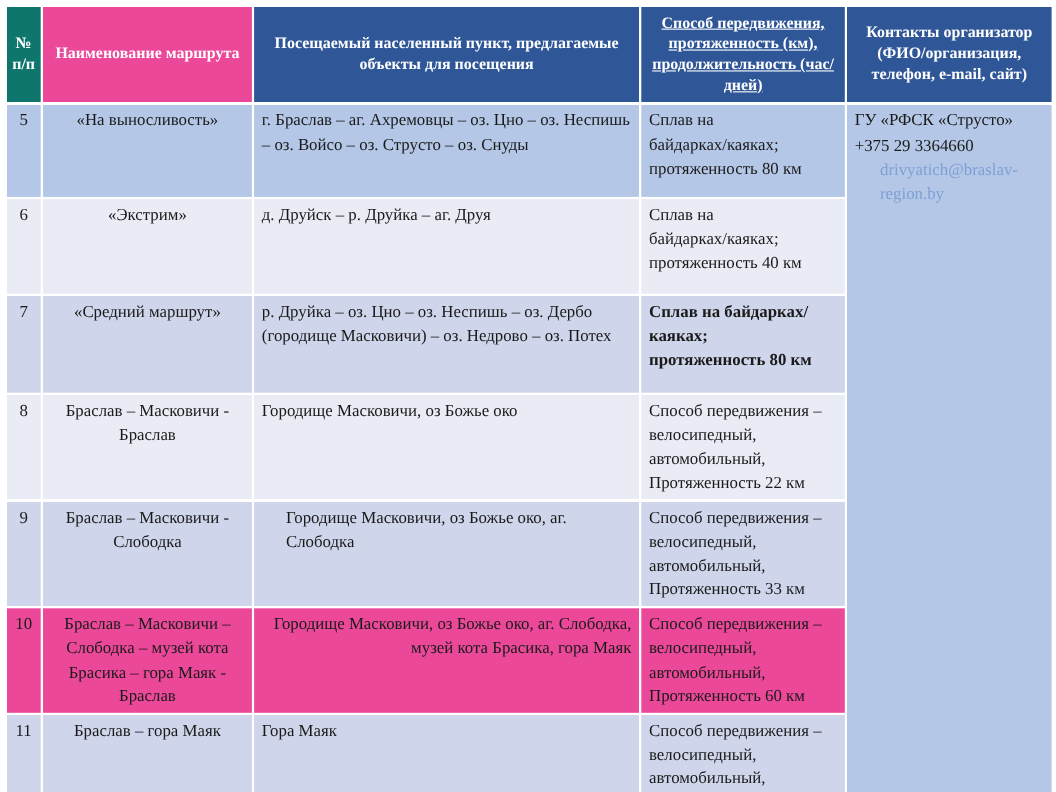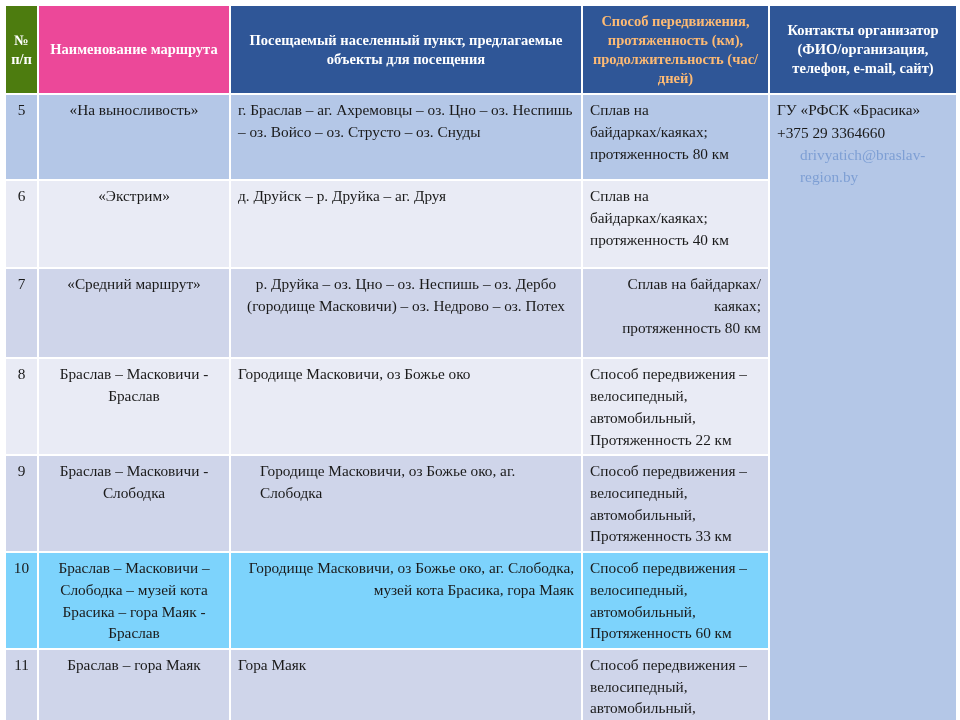--- a/index.html
+++ b/index.html
@@ -39,21 +39,21 @@
     font-size: 15.3px;
     line-height: 1.42;
     color: #1a1a1a;
     padding: 4px 7px 4px 7px;
     white-space: pre-line;
   }
   td.num    { text-align: center; padding-left: 2px; padding-right: 2px; }
   td.name   { text-align: center; margin-left: 38px; }
   td.route  { text-align: left; }
   td.method { text-align: left; }
-  td.method.center { text-align: right; }
+  td.method.center { text-align: left; font-weight: bold; }
   td.contact { text-align: left; font-size: 15.3px; line-height: 1.45; }
   td.contact .email { word-break: break-word; cursor: pointer; margin-left: 23px; }
   
   tbody tr:nth-child(1) { height: 86px; }
   tbody tr:nth-child(2) { height: 88px; }
   tbody tr:nth-child(3) { height: 90px; }
   tbody tr:nth-child(4) { height: 92px; }
   tbody tr:nth-child(5) { height: 90px; }
   tbody tr:nth-child(6) { height: 90px; }
   tbody tr:nth-child(7) { height: 91px; }
@@ -66,49 +66,49 @@
   <table class="routes">
     <colgroup>
       <col style="width:33px">
       <col style="width:192px">
       <col style="width:352px">
       <col style="width:187px">
       <col style="width:188px">
     </colgroup>
     <thead>
       <tr>
-        <th style="background: #4d7c0f; color: rgb(255, 255, 255);">№ п/п</th>
+        <th style="background: #0f766e; color: rgb(255, 255, 255);">№ п/п</th>
         <th style="background: #ec4899; color: rgb(255, 255, 255);">Наименование маршрута</th>
         <th style="background: rgb(47, 86, 151); color: rgb(255, 255, 255);">Посещаемый населенный пункт, предлагаемые объекты для посещения</th>
-        <th style="background: rgb(47, 86, 151); color: #fdba74;">Способ передвижения, протяженность (км), продолжительность (час/дней)</th>
+        <th style="background: rgb(47, 86, 151); color: #ffffff; text-decoration: underline;">Способ передвижения, протяженность (км), продолжительность (час/дней)</th>
         <th style="background: rgb(47, 86, 151); color: rgb(255, 255, 255);">Контакты организатор (ФИО/организация, телефон, e-mail, сайт)</th>
       </tr>
     </thead>
     <tbody>
         <tr style="background: rgb(180, 199, 231);">
           <td class="num" style="color: rgb(26, 26, 26);">5</td>
           <td class="name" style="color: rgb(26, 26, 26);">«На выносливость»</td>
           <td class="route" style="color: rgb(26, 26, 26);">г. Браслав – аг. Ахремовцы – оз. Цно – оз. Неспишь – оз. Войсо – оз. Струсто – оз. Снуды</td>
           <td class="method" style="color: rgb(26, 26, 26);">Сплав на
 байдарках/каяках;
 протяженность 80 км</td>
-          <td rowspan="8" class="contact" style="background: rgb(180, 199, 231);"><div>ГУ «РФСК «Брасика»</div><div>+375 29 3364660</div><div class="email" style="color: rgb(126, 159, 212);">drivyatich@braslav-region.by</div></td>
+          <td rowspan="8" class="contact" style="background: rgb(180, 199, 231);"><div>ГУ «РФСК «Струсто»</div><div>+375 29 3364660</div><div class="email" style="color: rgb(126, 159, 212);">drivyatich@braslav-region.by</div></td>
         </tr>
         <tr style="background: rgb(233, 235, 245);">
           <td class="num" style="color: rgb(26, 26, 26);">6</td>
           <td class="name" style="color: rgb(26, 26, 26);">«Экстрим»</td>
           <td class="route" style="color: rgb(26, 26, 26);">д. Друйск – р. Друйка – аг. Друя</td>
           <td class="method" style="color: rgb(26, 26, 26);">Сплав на
 байдарках/каяках;
 протяженность 40 км</td>
         </tr>
         <tr style="background: rgb(207, 213, 234);">
           <td class="num" style="color: rgb(26, 26, 26);">7</td>
           <td class="name" style="color: rgb(26, 26, 26);">«Средний маршрут»</td>
-          <td class="route" style="color: rgb(26, 26, 26); text-align: center;">р. Друйка – оз. Цно – оз. Неспишь – оз. Дербо (городище Масковичи) – оз. Недрово – оз. Потех</td>
+          <td class="route" style="color: rgb(26, 26, 26);">р. Друйка – оз. Цно – оз. Неспишь – оз. Дербо (городище Масковичи) – оз. Недрово – оз. Потех</td>
           <td class="method center" style="color: rgb(26, 26, 26);">Сплав на байдарках/каяках;
 протяженность 80 км</td>
         </tr>
         <tr style="background: rgb(233, 235, 245);">
           <td class="num" style="color: rgb(26, 26, 26);">8</td>
           <td class="name" style="color: rgb(26, 26, 26);">Браслав – Масковичи - Браслав</td>
           <td class="route" style="color: rgb(26, 26, 26);">Городище Масковичи, оз Божье око</td>
           <td class="method" style="color: rgb(26, 26, 26);">Способ передвижения –
 велосипедный,
 автомобильный,
@@ -116,21 +116,21 @@
         </tr>
         <tr style="background: rgb(207, 213, 234);">
           <td class="num" style="color: rgb(26, 26, 26);">9</td>
           <td class="name" style="color: rgb(26, 26, 26);">Браслав – Масковичи - Слободка</td>
           <td class="route" style="color: rgb(26, 26, 26); padding-left: 29px;">Городище Масковичи, оз Божье око, аг. Слободка</td>
           <td class="method" style="color: rgb(26, 26, 26);">Способ передвижения –
 велосипедный,
 автомобильный,
 Протяженность 33 км</td>
         </tr>
-        <tr style="background: #7dd3fc;">
+        <tr style="background: #ec4899;">
           <td class="num" style="color: rgb(26, 26, 26);">10</td>
           <td class="name" style="color: rgb(26, 26, 26);">Браслав – Масковичи – Слободка – музей кота Брасика – гора Маяк - Браслав</td>
           <td class="route" style="color: rgb(26, 26, 26); text-align: right;">Городище Масковичи, оз Божье око, аг. Слободка, музей кота Брасика, гора Маяк</td>
           <td class="method" style="color: rgb(26, 26, 26);">Способ передвижения –
 велосипедный,
 автомобильный,
 Протяженность 60 км</td>
         </tr>
         <tr style="background: rgb(207, 213, 234);">
           <td class="num" style="color: rgb(26, 26, 26);">11</td>

